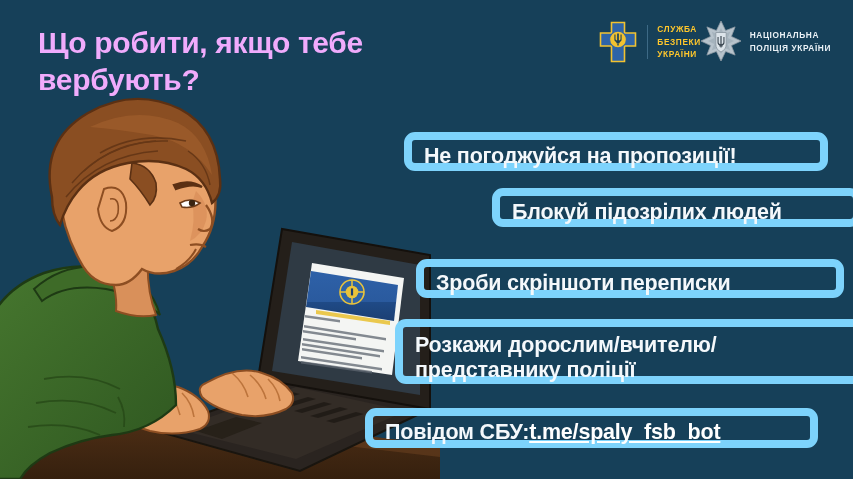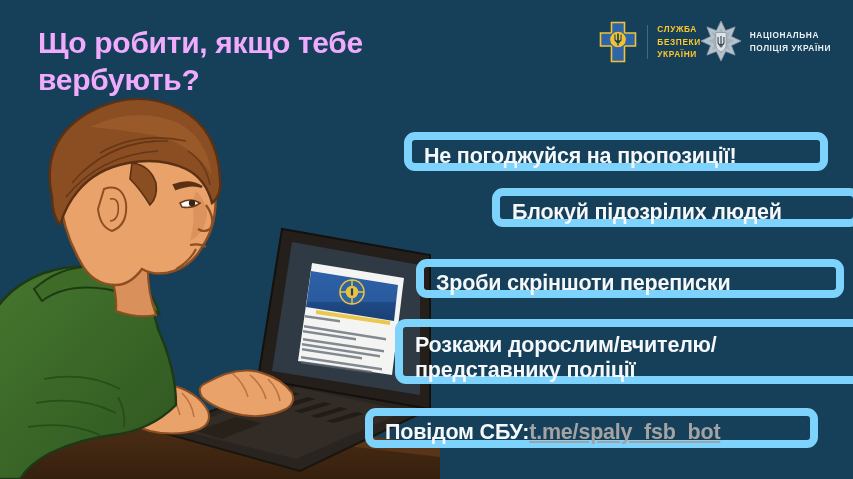--- a/index.html
+++ b/index.html
@@ -46,21 +46,21 @@
     padding:16px 12px 6px 12px;
     white-space:nowrap;
   }
   .box.multi { white-space:normal; align-items:flex-start; padding-top:6px; }
   #box1 { left:404px; top:132px;  width:424px; height:39px; }
   #box2 { left:459px; top:188px;  width:369px; height:39px;margin-left:33px; }
   #box3 { left:416px; top:259px;  width:428px; height:39px; }
   #box4 { left:395px; top:319px;  width:475px; height:65px; }
   #box5 { left:365px; top:408px;  width:453px; height:40px; }
 
-  .link { color:#a3a3a3; text-decoration:underline; text-underline-offset:2px; }
+  .link { color:#ffffff; text-decoration:underline; text-underline-offset:2px; }
 </style>
 </head>
 <body>
 
 <div class="stage">
 
   <div class="title">Що робити, якщо тебе вербують?</div>
 
   <div class="logos">
 

